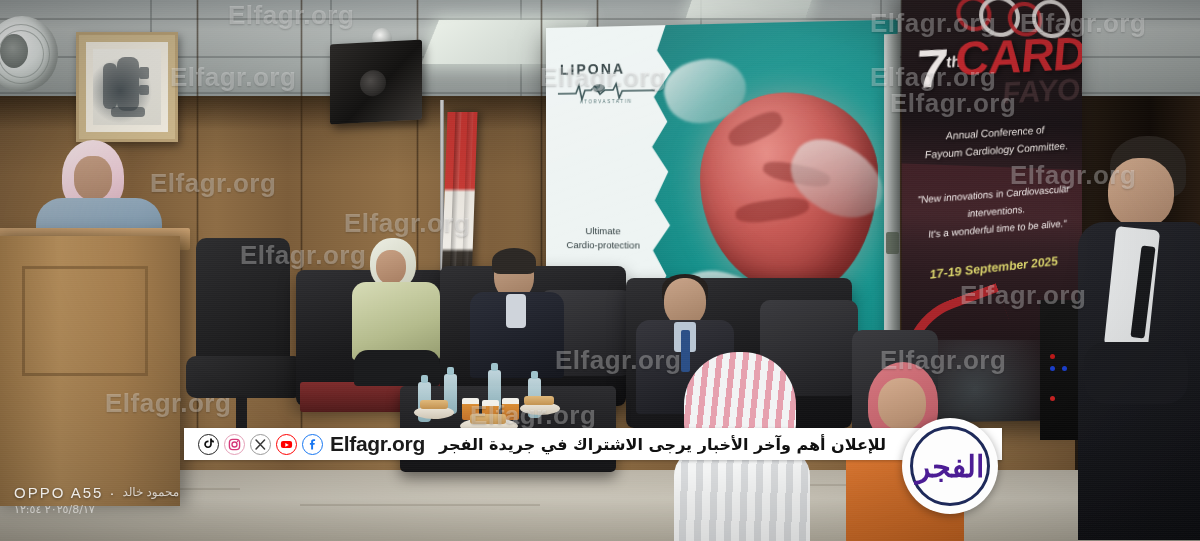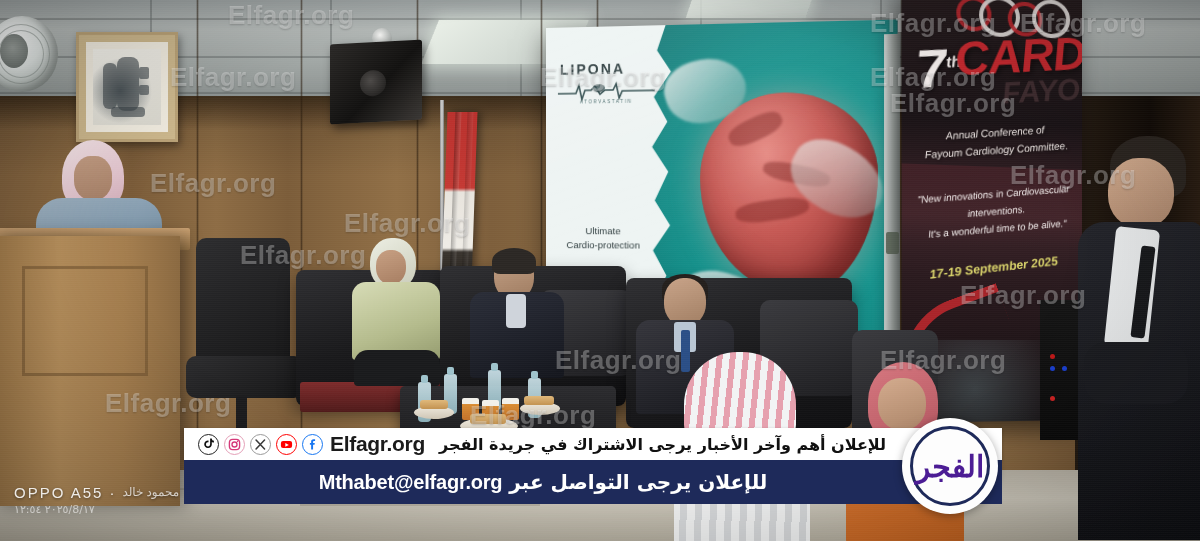--- a/index.html
+++ b/index.html
@@ -696,24 +696,18 @@
           <div class="soc" style="border: 1.6px solid rgb(24, 119, 242);">
             <svg width="17" height="17" viewBox="0 0 21 21">
               <path d="M12.1 6.3h1.6V4.1h-2c-1.9 0-2.9 1.1-2.9 2.9v1.6H7.3v2.2h1.5v6h2.4v-6h1.8l.3-2.2h-2.1V7.4c0-.7.3-1.1.9-1.1z" fill="#1877f2"></path>
             </svg>
           </div>
         </div>
       <div class="lb-site">Elfagr.org</div>
       <div class="lb-ar">للإعلان أهم وآخر الأخبار يرجى الاشتراك في جريدة الفجر</div>
     </div>
 
-    <div class="lb-navy">
-      <div class="lb-navy-text">
-        <span>للإعلان يرجى التواصل عبر</span>
-        <span class="mail">Mthabet@elfagr.org</span>
-      </div>
-    </div>
 
     <div class="fagr-logo">
       <div class="fagr-inner">الفجر</div>
     </div>
   </div>
 </div>
 
 </body></html>

